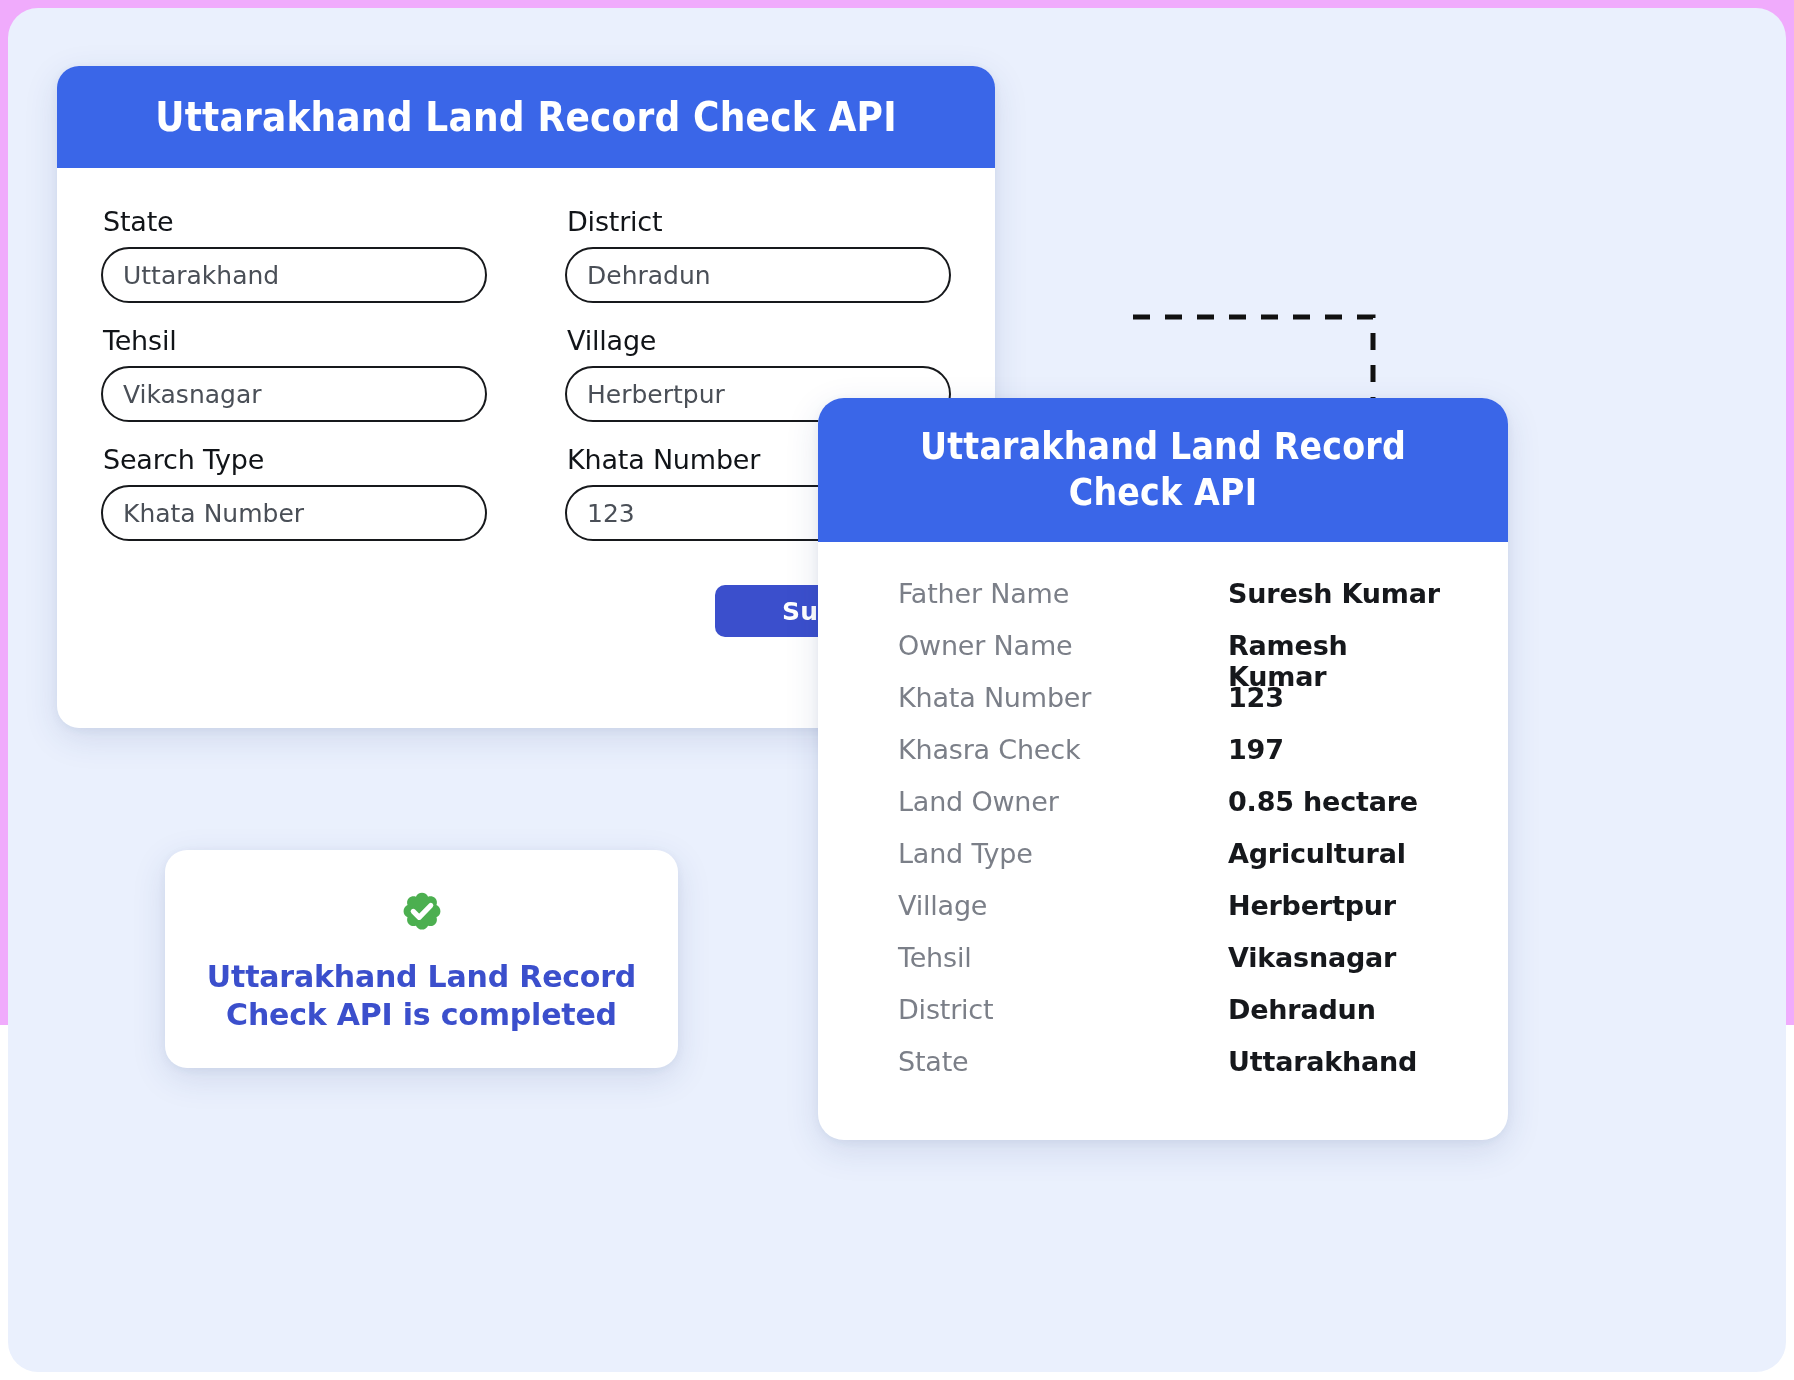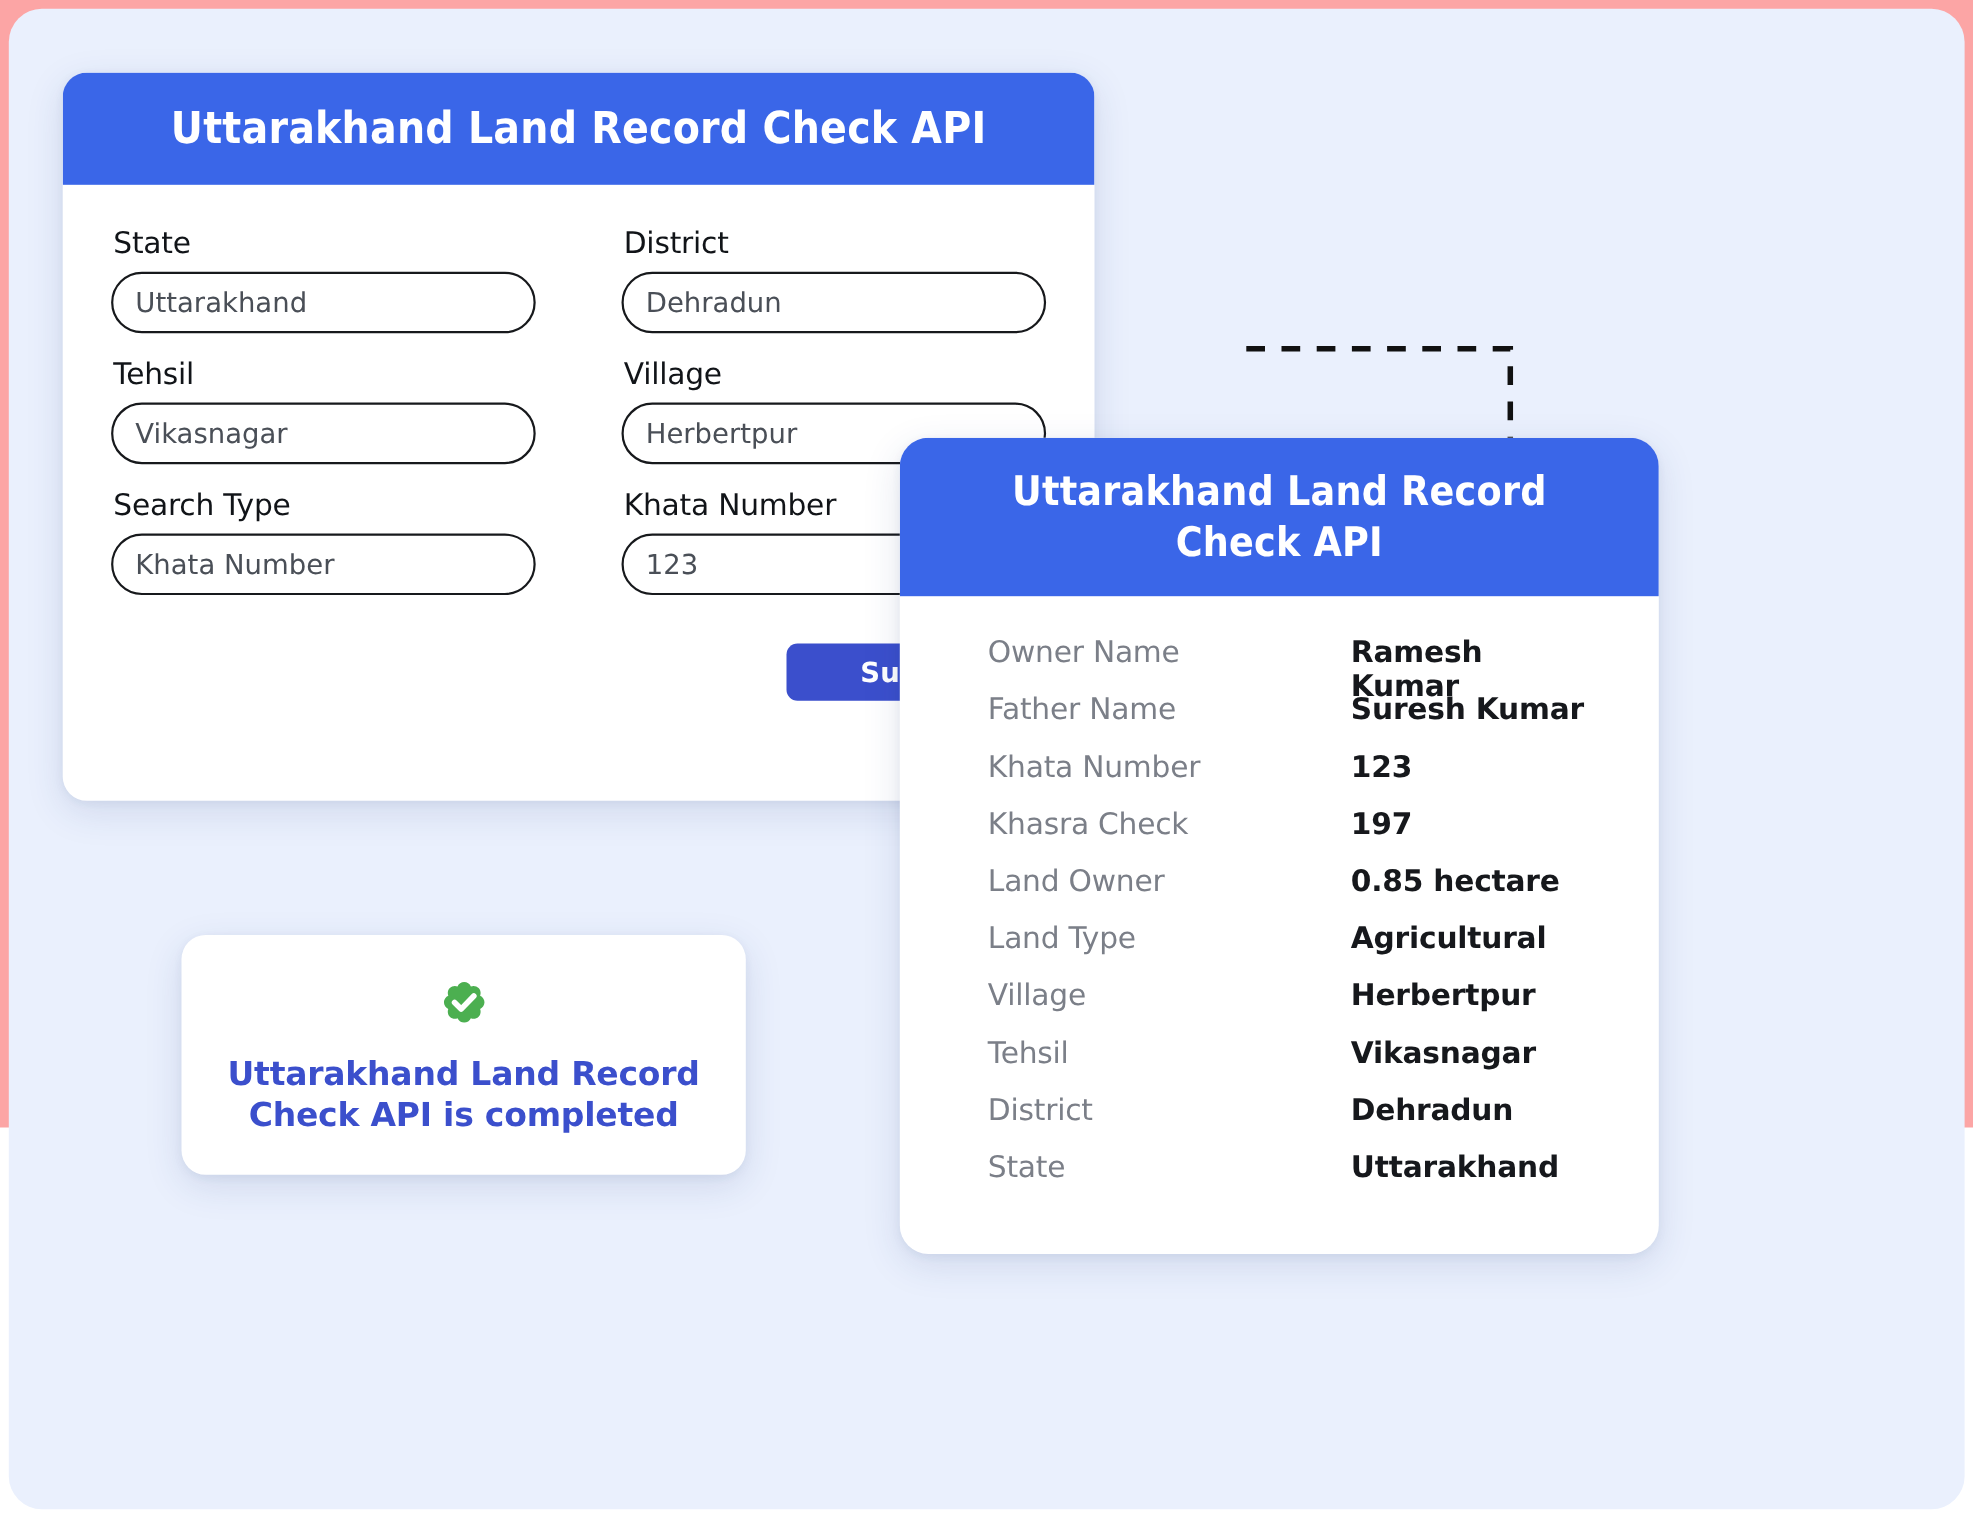--- a/index.html
+++ b/index.html
@@ -12,21 +12,21 @@
     width: 1794px;
     height: 1380px;
     font-family: "Liberation Sans", sans-serif;
     overflow: hidden;
   }
 
   #stage {
     position: relative;
     width: 1794px;
     height: 1025px;
-    background: #fca5a5;
+    background: #f0abfc;
   }
 
   
   .canvas-panel {
     position: absolute;
     left: 8px;
     top: 8px;
     width: 1778px;
     height: 1364px;
     background: #eaf0fd;
@@ -259,26 +259,26 @@
   <div class="card" id="result-card">
     <div class="card-header">
       <span>
         <span>Uttarakhand Land Record</span><br>
         <span>Check API</span>
       </span>
     </div>
 
     <div class="result-body">
       <div class="result-row">
+        <div class="result-key">Father Name</div>
+        <div class="result-val">Suresh Kumar</div>
+      </div>
+      <div class="result-row">
         <div class="result-key">Owner Name</div>
         <div class="result-val">Ramesh Kumar</div>
-      </div>
-      <div class="result-row">
-        <div class="result-key">Father Name</div>
-        <div class="result-val">Suresh Kumar</div>
       </div>
       <div class="result-row">
         <div class="result-key">Khata Number</div>
         <div class="result-val">123</div>
       </div>
       <div class="result-row">
         <div class="result-key">Khasra Check</div>
         <div class="result-val">197</div>
       </div>
       <div class="result-row">

